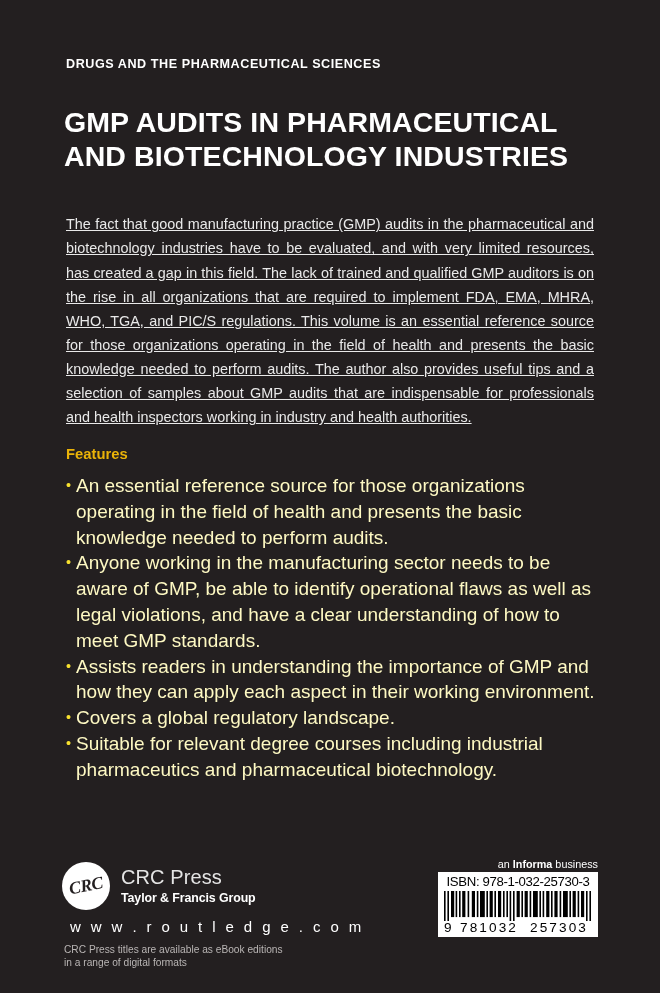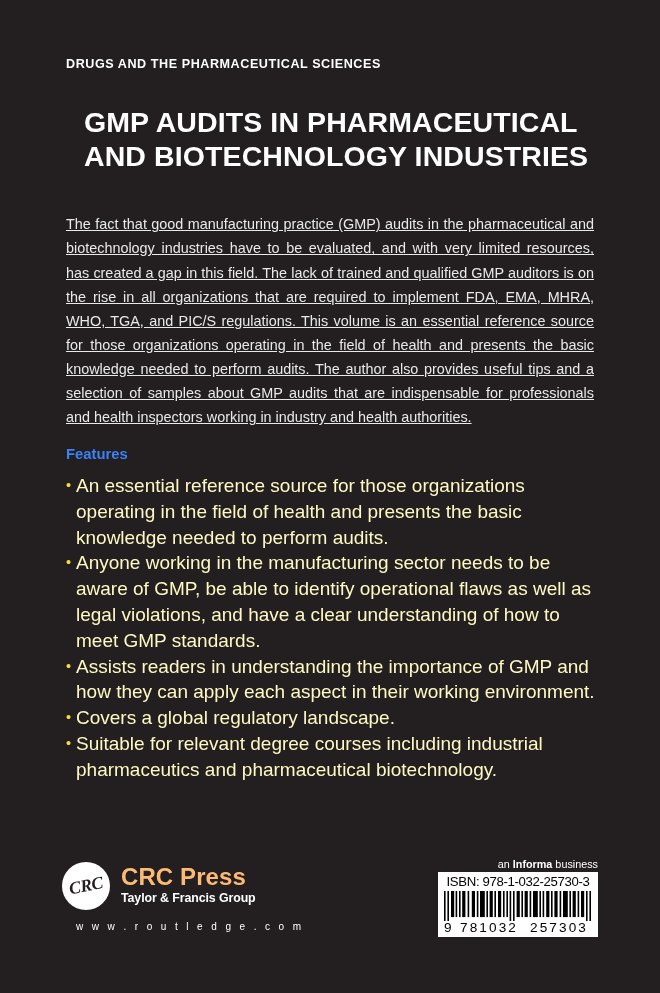--- a/index.html
+++ b/index.html
@@ -39,21 +39,20 @@
   .book-title {
     position: absolute;
     left: 64px;
     top: 106px;
     width: 545px;
     color: #ffffff;
     font-size: 28.5px;
     font-weight: bold;
     line-height: 33.5px;
     letter-spacing: 0.1px;
-    margin-left: 20px;
   }
   .book-title .tline { display: block; white-space: nowrap; }
 
   
   .blurb {
     position: absolute;
     left: 66px;
     top: 198px;
     width: 528px;
     color: #e9e9e9;
@@ -62,21 +61,21 @@
     text-align: justify;
     text-justify: inter-word;
     text-decoration: underline;
   }
 
   
   .features-heading {
     position: absolute;
     left: 66px;
     top: 445px;
-    color: #3b82f6;
+    color: #eab308;
     font-size: 14.8px;
     font-weight: bold;
     line-height: 19px;
   }
 
   
   .features-list {
     position: absolute;
     left: 66px;
     top: 473px;
@@ -134,39 +133,39 @@
     font-weight: bold;
     font-size: 17.5px;
     letter-spacing: -0.3px;
     line-height: 1;
   }
   .pub-names {
     margin-left: 11px;
     padding-top: 3px;
   }
   .pub-primary {
-    color: #fdba74;
-    font-size: 24px;
-    font-weight: 700;
+    color: #e5e5e5;
+    font-size: 20px;
+    font-weight: 400;
     line-height: 24px;
     letter-spacing: 0.1px;
   }
   .pub-secondary {
     color: #ffffff;
     font-size: 12.4px;
     font-weight: bold;
     line-height: 16px;
     letter-spacing: -0.1px;
     margin-top: 1px;
   }
   .website {
     margin-top: 9px;
-    margin-left: 14px;
-    color: #ffffff;
-    font-size: 10px;
+    margin-left: 8px;
+    color: #ffffff;
+    font-size: 15px;
     letter-spacing: 2.9px;
     line-height: 16px;
   }
   .ebook-note {
     margin-top: 8px;
     margin-left: 2px;
     color: #b9b5b4;
     font-size: 10.2px;
     line-height: 13.4px;
   }
@@ -252,20 +251,24 @@
     <div class="logo-row">
       <div class="crc-mark">
         <div class="crc-text">CRC</div>
       </div>
       <div class="pub-names">
         <div class="pub-primary">CRC Press</div>
         <div class="pub-secondary">Taylor &amp; Francis Group</div>
       </div>
     </div>
     <div class="website">w w w . r o u t l e d g e . c o m</div>
+    <div class="ebook-note">
+      <div>CRC Press titles are available as eBook editions</div>
+      <div>in a range of digital formats</div>
+    </div>
   </div>
 
   <div class="informa-line"><span>an </span><b>Informa</b><span> business</span></div>
 
   <div class="barcode-box">
     <div class="isbn-text">ISBN: 978-1-032-25730-3</div>
     <div class="bars">
       <svg viewBox="0 0 152 46" preserveAspectRatio="none" aria-hidden="true">
         <g fill="#000000">
           <rect x="2" y="0" width="1.6" height="46"></rect>

